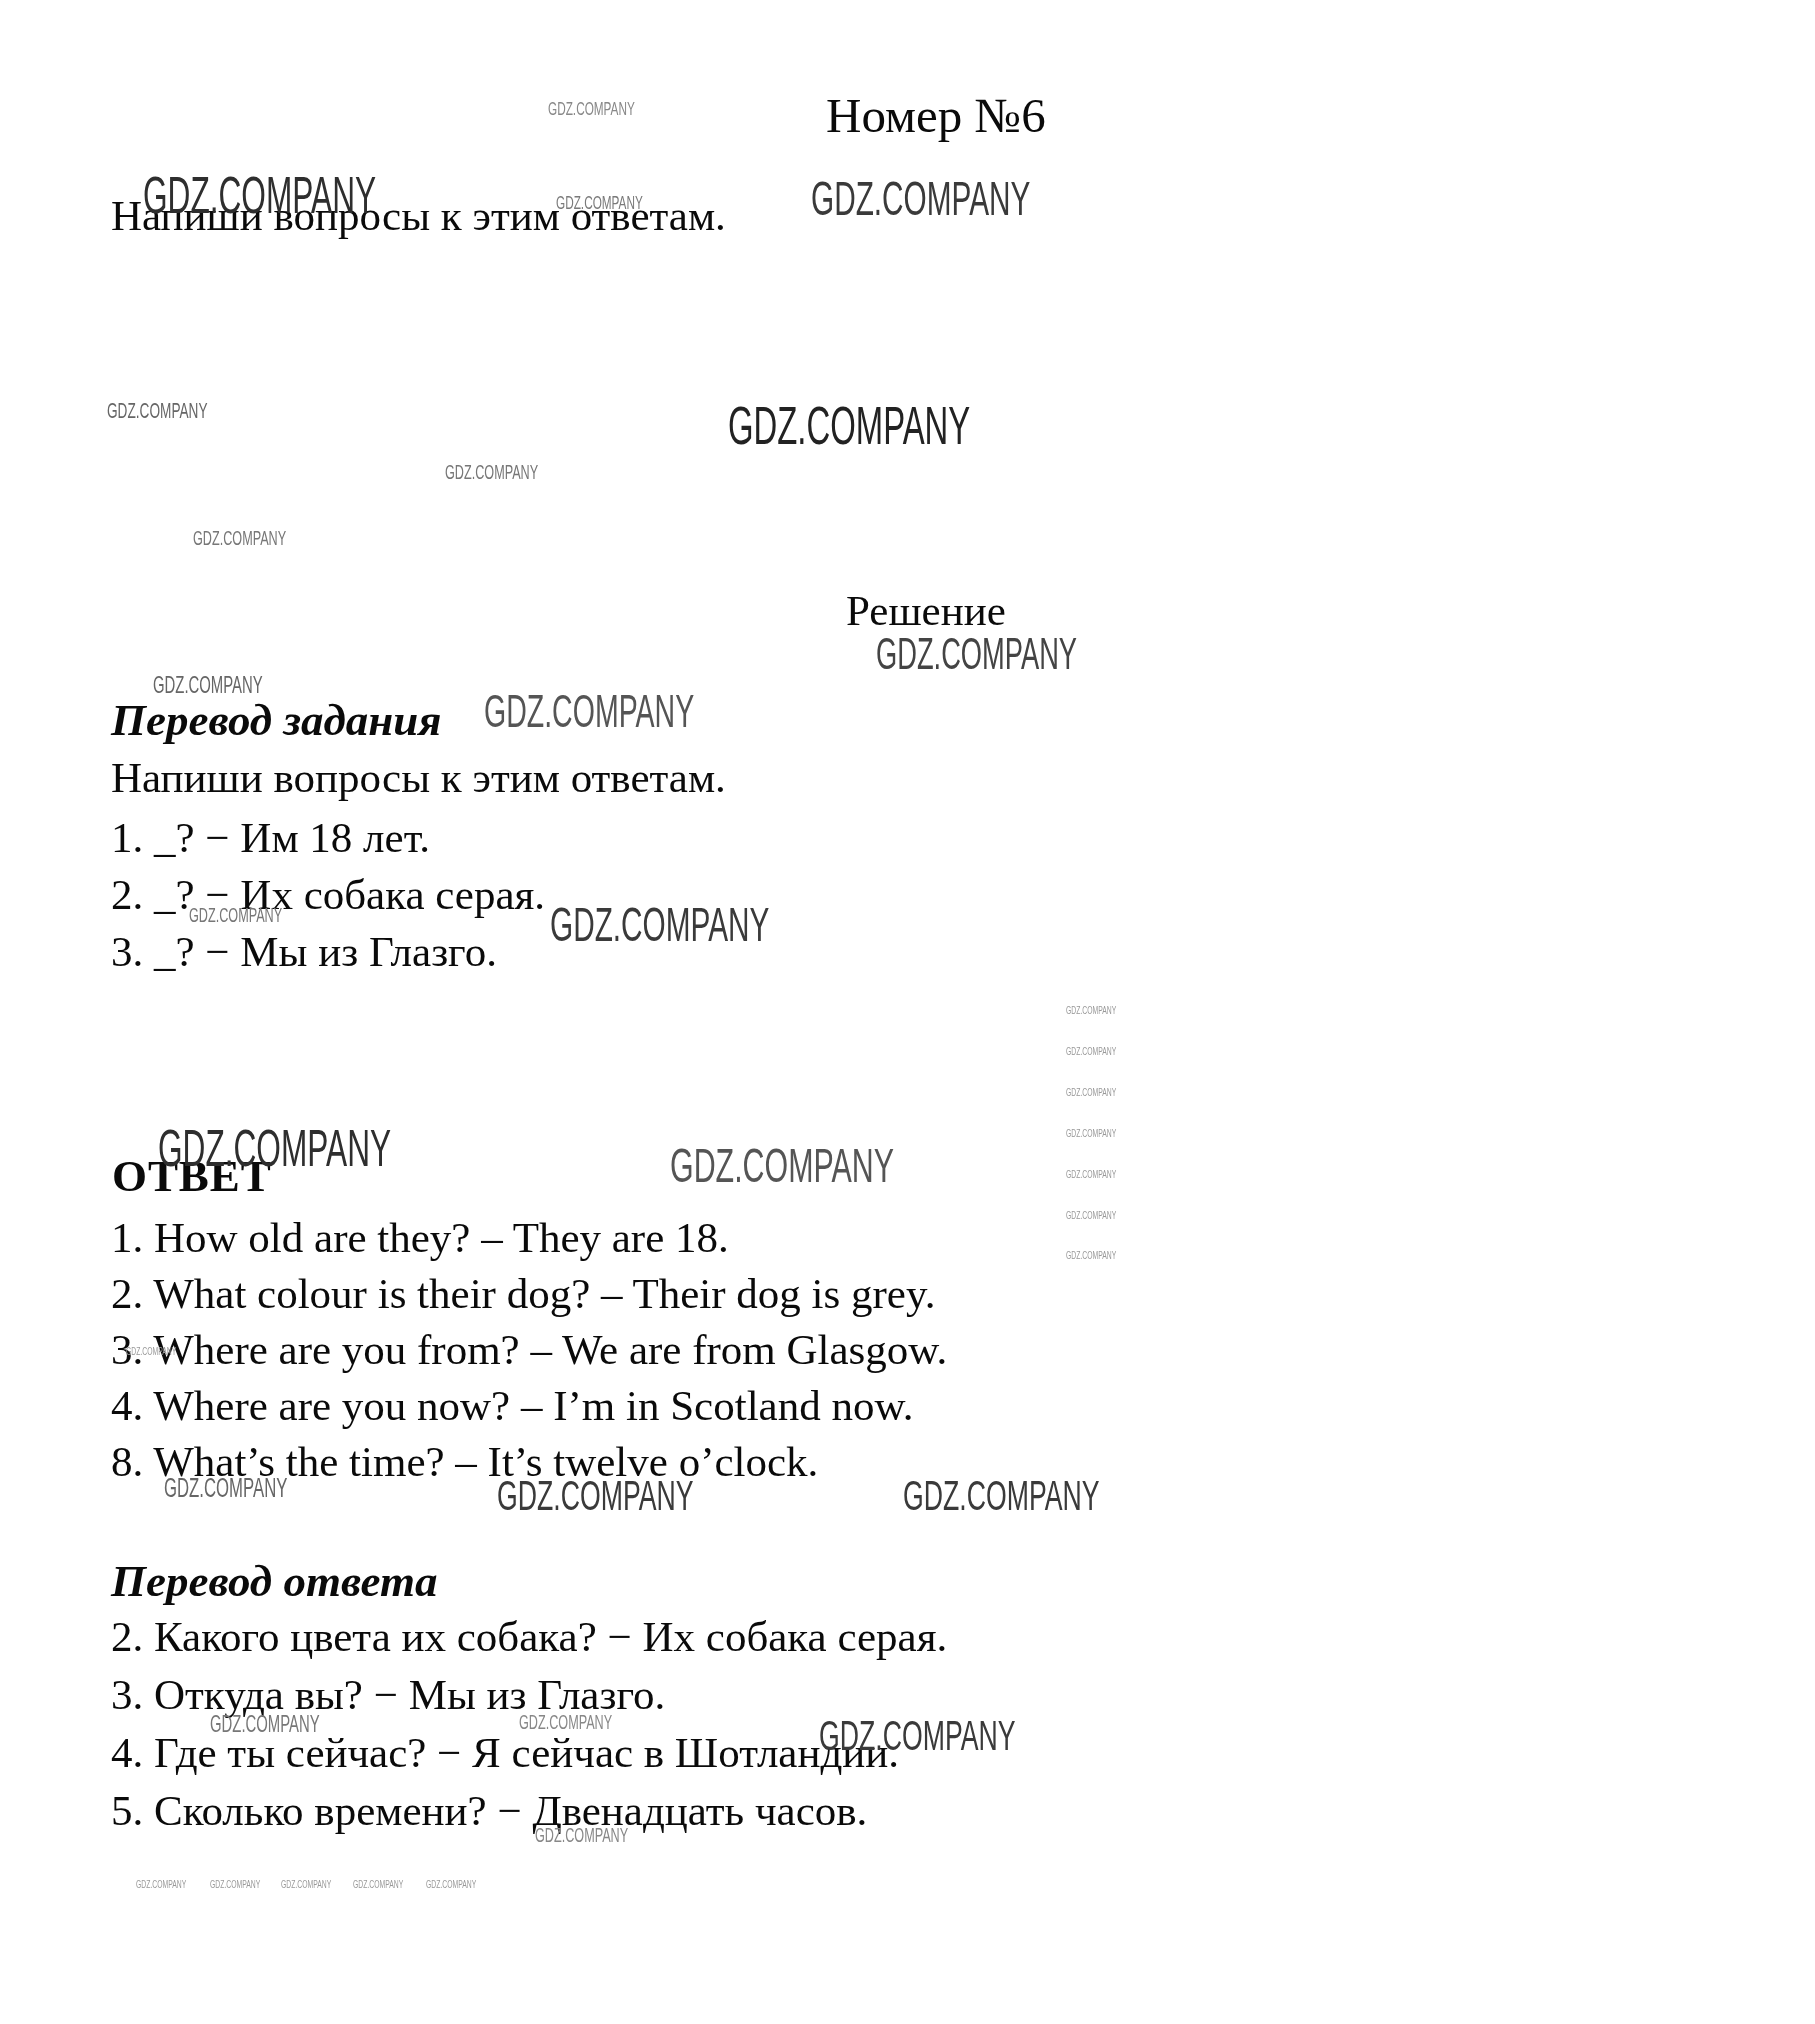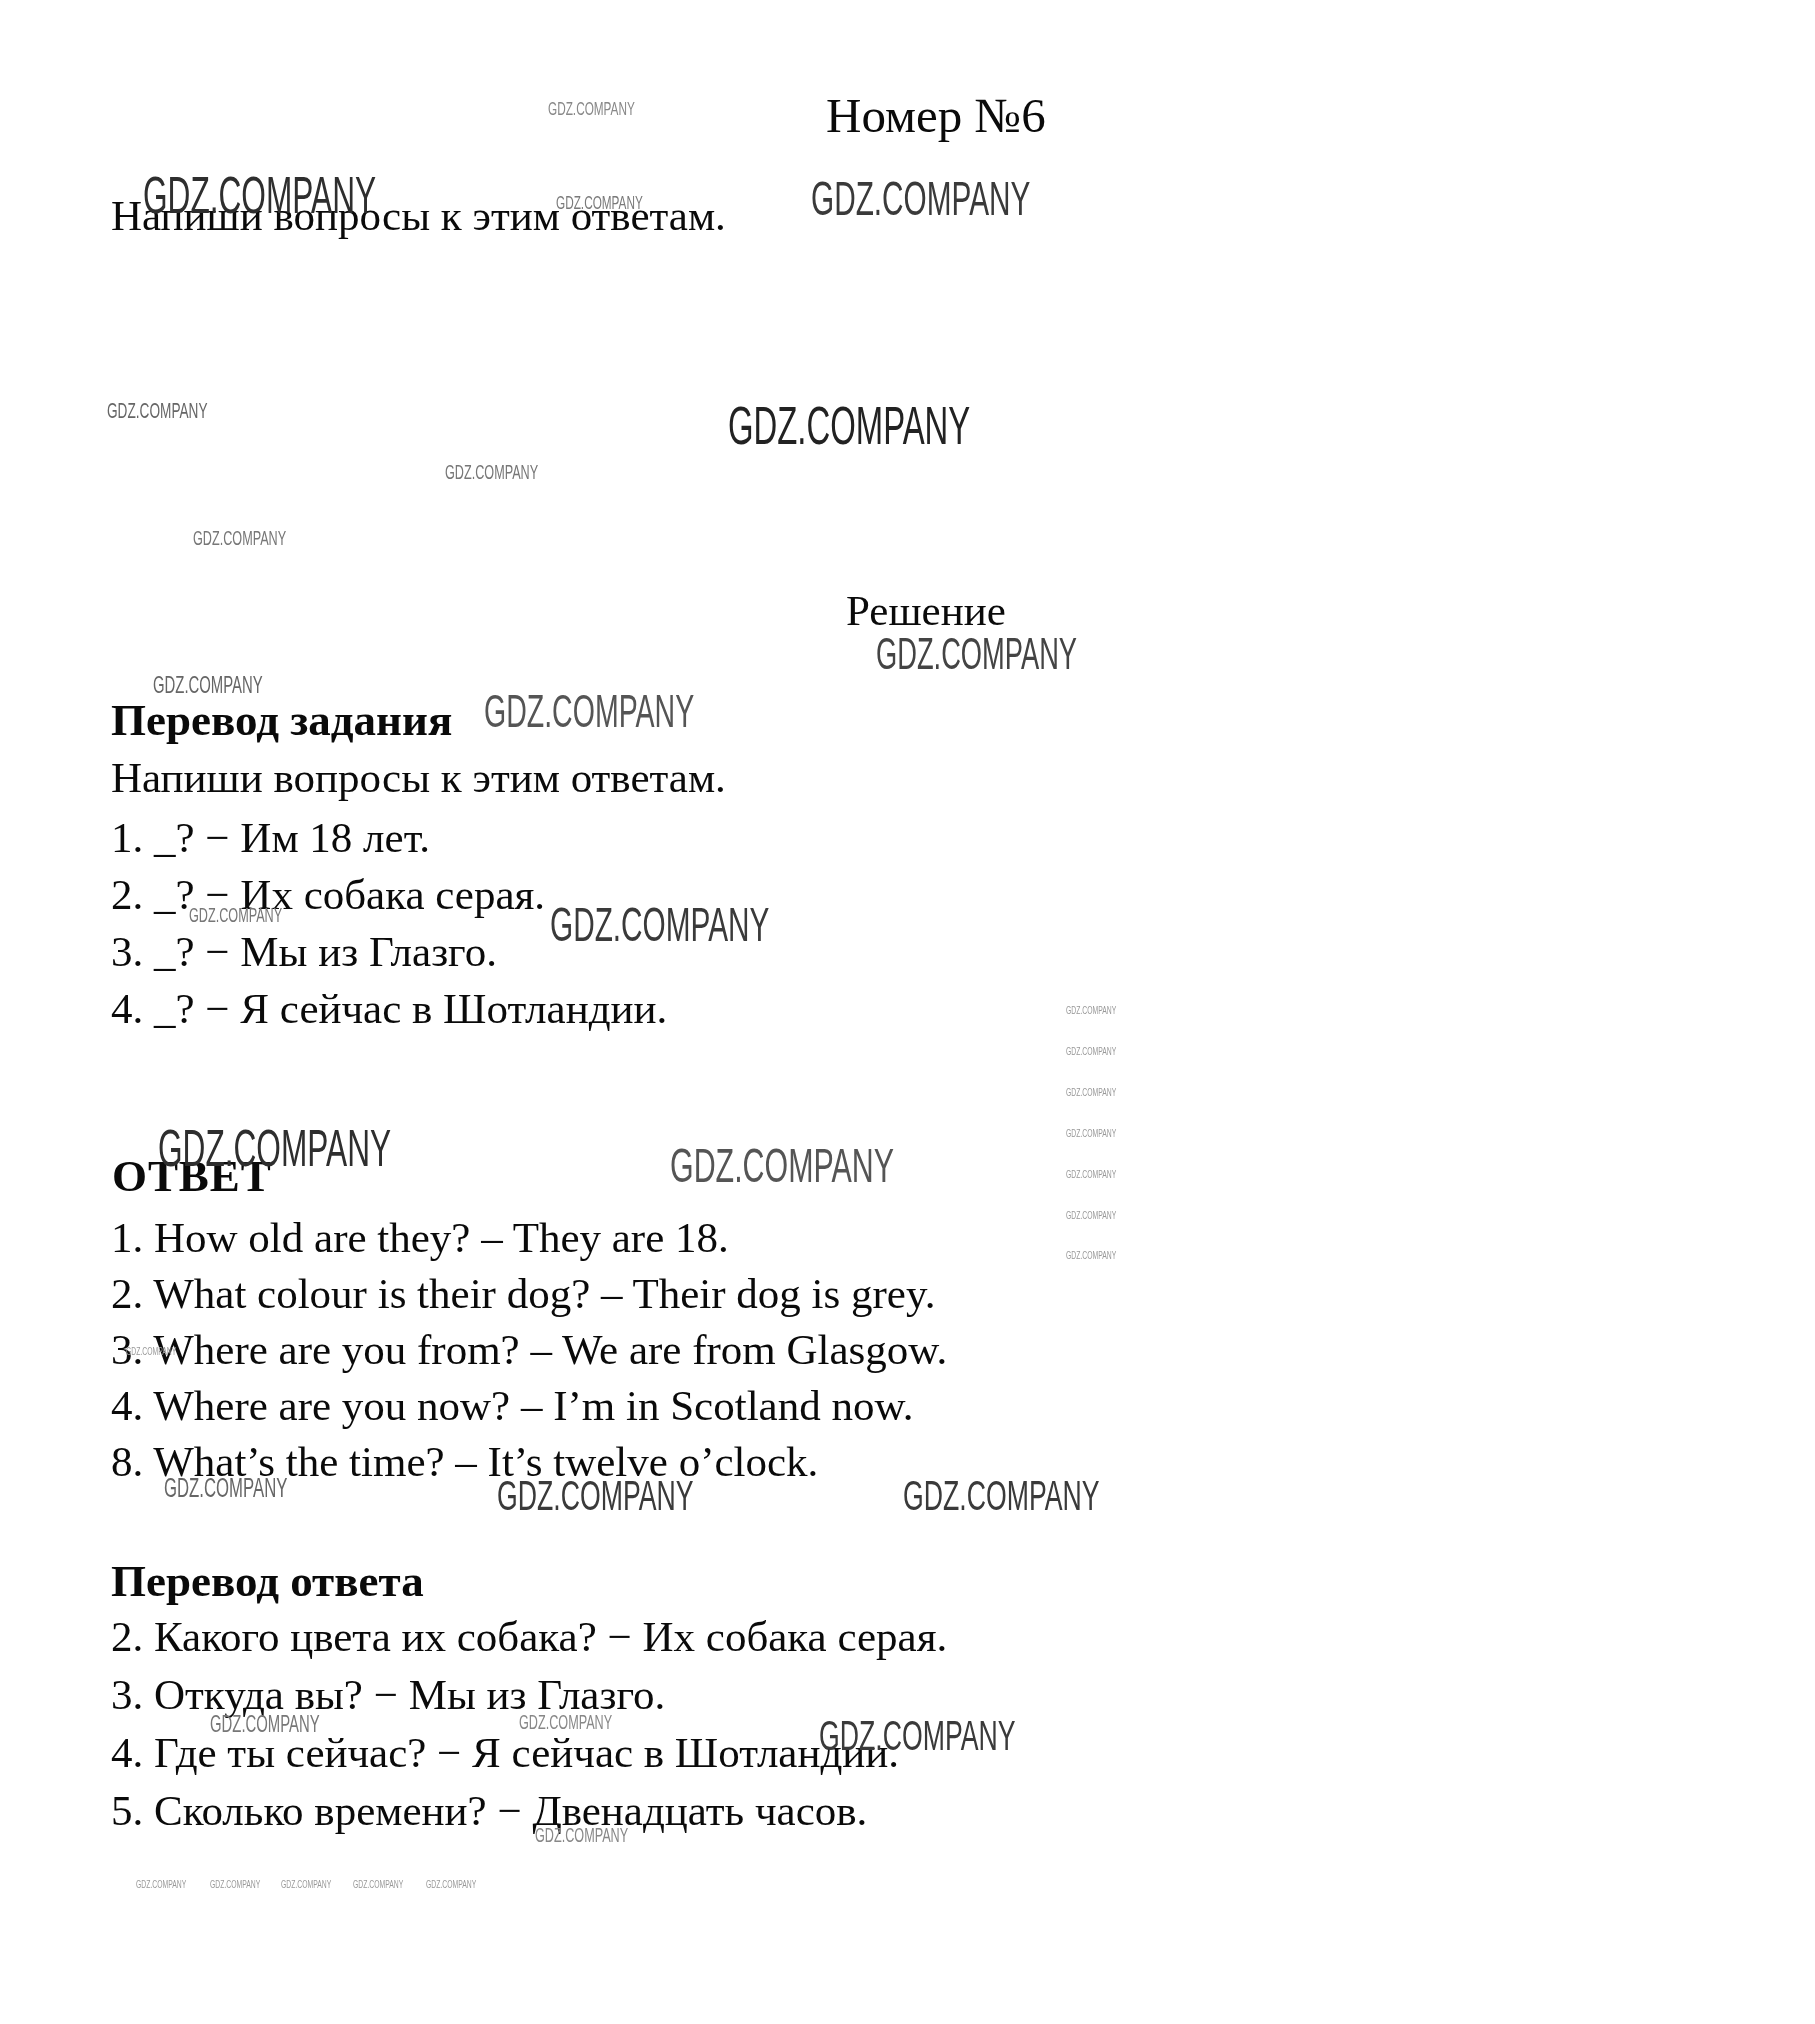--- a/index.html
+++ b/index.html
@@ -16,21 +16,21 @@
     position: absolute;
     left: 826px; top: 91px;
     font-size: 49px; line-height: 1;
     white-space: nowrap;
   }
   .heading {
     position: absolute;
     font-size: 43px; line-height: 1;
     white-space: nowrap;
   }
-  .heading.bold-italic { font-weight: bold; font-size: 45px; }
+  .heading.bold-italic { font-weight: bold; font-style: italic; font-size: 45px; }
   .heading.bold { font-weight: bold; font-size: 45px; letter-spacing: 0.9px; }
   .intro-line {
     position: absolute;
     left: 111px;
     font-size: 43px; line-height: 1;
     white-space: nowrap;
   }
   .list {
     position: absolute;
     left: 111px;
@@ -62,21 +62,20 @@
   <div class="intro-line" style="top:194px;">Напиши вопросы к этим ответам.</div>
 
   <div class="heading" style="left:846px; top:589px;">Решение</div>
 
   <div class="heading bold-italic" style="left:111px; top:698px;">Перевод задания</div>
   <div class="intro-line" style="top:756px;">Напиши вопросы к этим ответам.</div>
   <div class="list" style="top:809px;">
     <div class="li">1. _? − Им 18 лет.</div>
     <div class="li">2. _? − Их собака серая.</div>
     <div class="li">3. _? − Мы из Глазго.</div>
-    <div class="li">4. _? − Я сейчас в Шотландии.</div>
   </div>
 
   <div class="heading bold" style="left:112px; top:1154px;">ОТВЕТ</div>
   <div class="list lh66" style="top:1210px;">
     <div class="li">1. How old are they? – They are 18.</div>
     <div class="li">2. What colour is their dog? – Their dog is grey.</div>
     <div class="li">3. Where are you from? – We are from Glasgow.</div>
     <div class="li">4. Where are you now? – I’m in Scotland now.</div>
     <div class="li">8. What’s the time? – It’s twelve o’clock.</div>
   </div>

